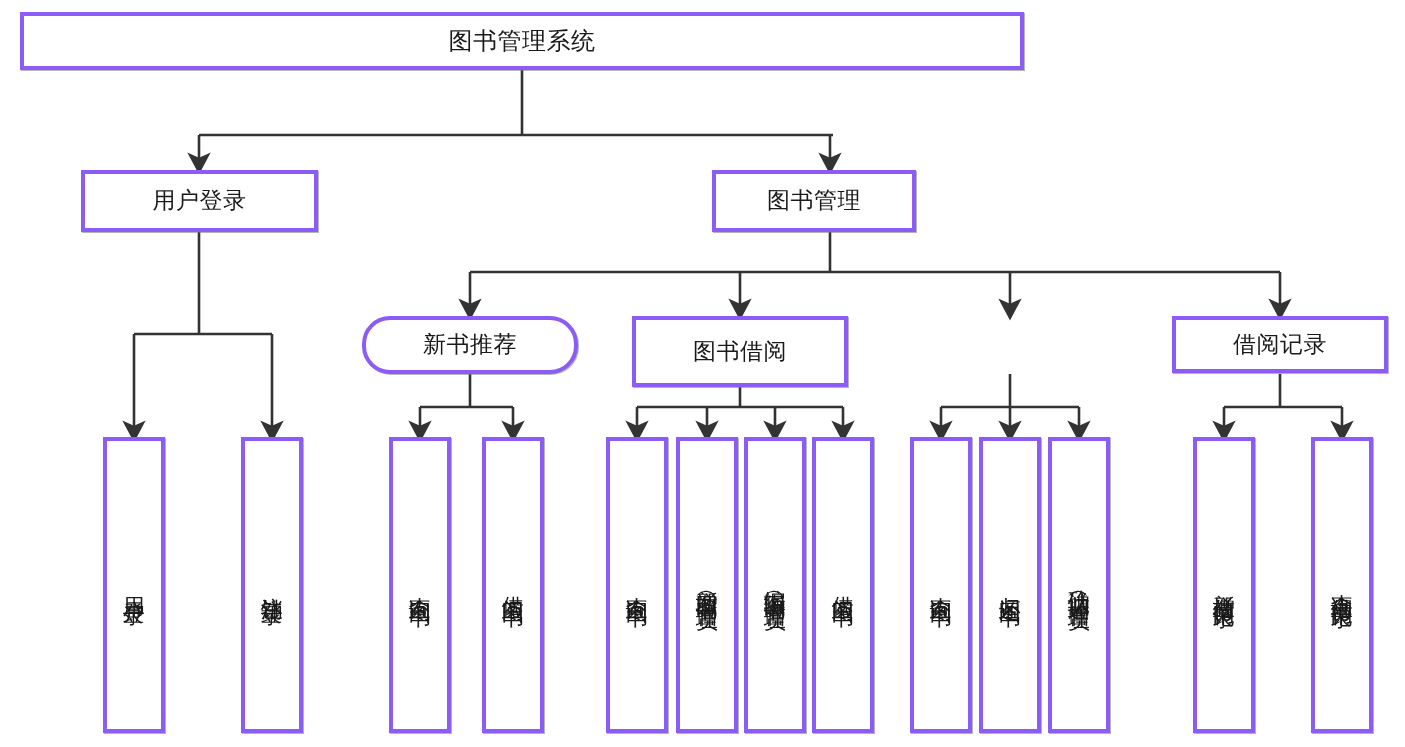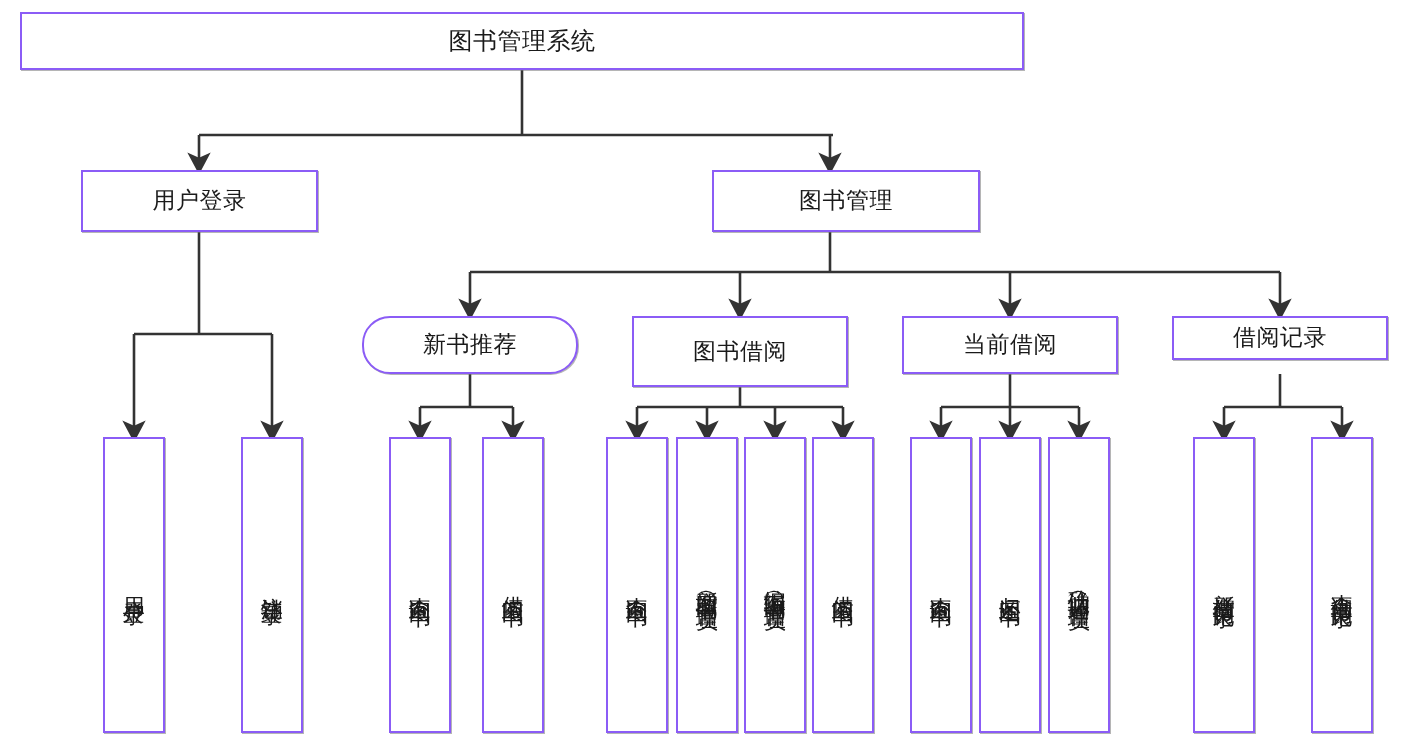--- a/index.html
+++ b/index.html
@@ -22,21 +22,21 @@
     position: absolute;
     left: 0;
     top: 0;
     width: 1405px;
     height: 747px;
     pointer-events: none;
   }
   .node {
     position: absolute;
     box-sizing: border-box;
-    border: 2px solid #8b5cf6;
+    border: 4px solid #8b5cf6;
     background: #ffffff;
     display: flex;
     align-items: center;
     justify-content: center;
     color: #1a1a1a;
     box-shadow: 1px 1px 0 rgba(120,120,120,0.55);
   }
   .node-h {
     font-size: 23px;
     line-height: 1.1;
@@ -121,34 +121,31 @@
     </g>
   </svg>
 
   <div class="node node-root" style="left:20px; top:12px; width:1004px; height:58px;">
     <span class="node-h">图书管理系统</span>
   </div>
 
   <div class="node" style="left:81px; top:170px; width:237px; height:62px;">
     <span class="node-h">用户登录</span>
   </div>
-  <div class="node" style="left:712px; top:170px; width:268px; height:62px;">
+  <div class="node" style="left:712px; top:170px; width:204px; height:62px;">
     <span class="node-h">图书管理</span>
   </div>
 
   <div class="node" style="left:362px; top:316px; width:216px; height:58px;border-radius:28px;">
     <span class="node-h">新书推荐</span>
   </div>
   <div class="node" style="left:632px; top:316px; width:216px; height:71px;">
     <span class="node-h">图书借阅</span>
   </div>
-  <div class="node" style="left:902px; top:316px; width:216px; height:58px;">
-    <span class="node-h">当前借阅</span>
-  </div>
-  <div class="node" style="left:1172px; top:316px; width:216px; height:44px;">
+  <div class="node" style="left:1172px; top:316px; width:216px; height:57px;">
     <span class="node-h">借阅记录</span>
   </div>
 
   <div class="node" style="left:103px; top:437px; width:62px; height:296px;">
     <span class="node-v">用户登录</span>
   </div>
   <div class="node" style="left:241px; top:437px; width:62px; height:296px;">
     <span class="node-v">注销登录</span>
   </div>
 

